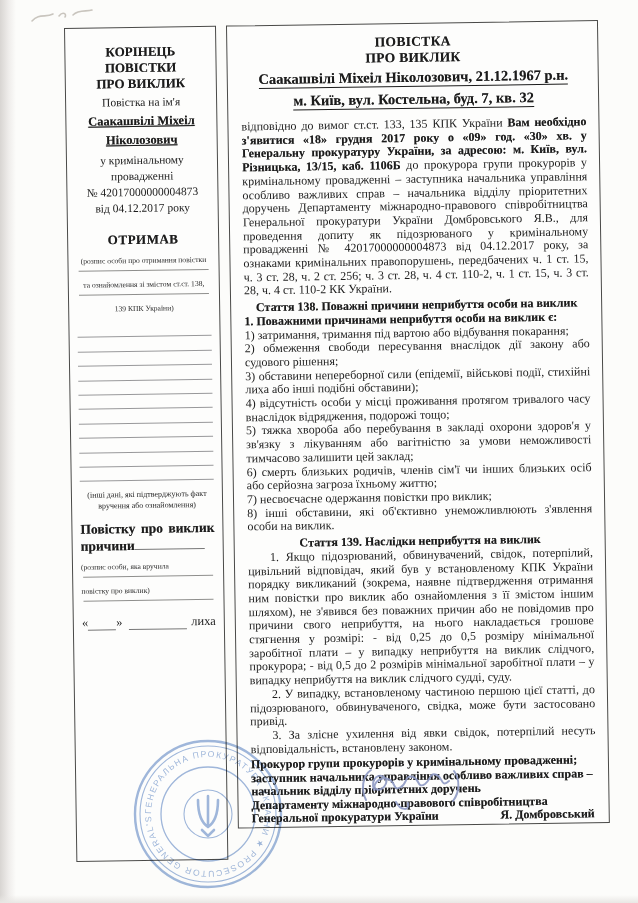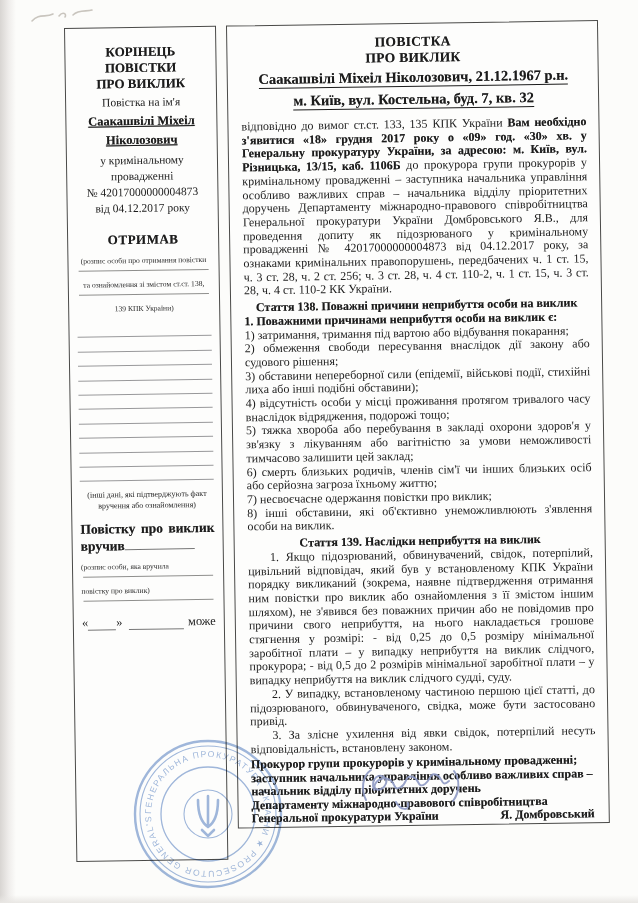--- a/index.html
+++ b/index.html
@@ -117,32 +117,32 @@
     </div>
 
     <div class="other-cap">
       <div>(інші дані, які підтверджують факт</div>
       <div>вручення або ознайомлення)</div>
     </div>
 
     <div class="served">
       <div class="served-l1 t-sh">Повістку про виклик</div>
       <div class="served-l2 t-sh">
-        <span>вручив</span><span class="fill"></span>
+        <span>причини</span><span class="fill"></span>
       </div>
       <div class="cap">(розпис особи, яка вручила</div>
       <div class="cap-line"></div>
       <div class="cap">повістку про виклик)</div>
       <div class="cap-line"></div>
       <div class="date-row">
         <span class="q">«</span>
         <span class="seg1"></span>
         <span class="q">»</span>
         <span class="seg2"></span>
-        <span>може</span>
+        <span>лиха</span>
       </div>
     </div>
   </div>
 
   <div class="cell main-cell">
     <div class="m-title t-sh">
       <div>ПОВІСТКА</div>
       <div>ПРО ВИКЛИК</div>
     </div>
     <div class="m-name t-sh">

